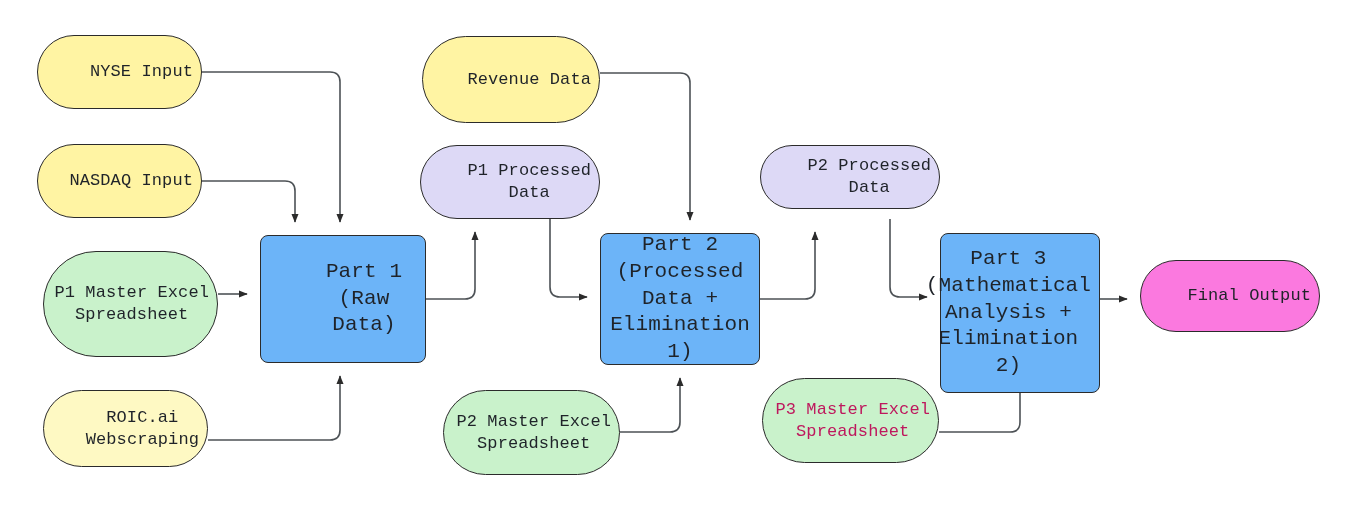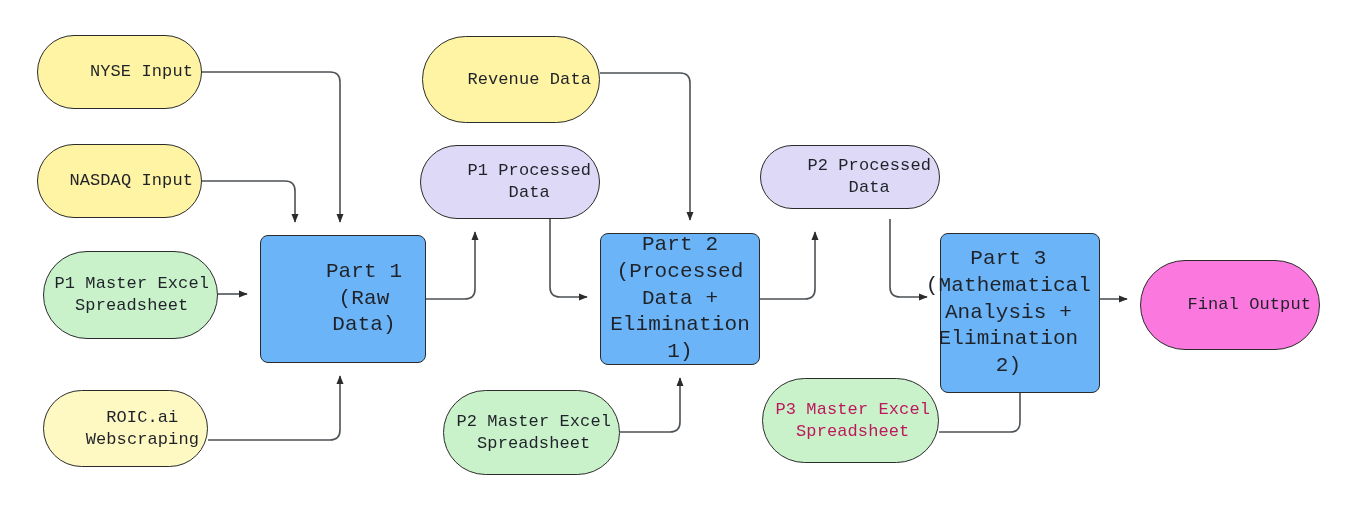--- a/index.html
+++ b/index.html
@@ -67,21 +67,21 @@
         <path d="M620,432 L670,432 Q680,432 680,422 L680,378" fill="none" stroke="#4d5256" stroke-width="1.6" marker-end="url(#ah)"></path>
         <path d="M760,299 L805,299 Q815,299 815,289 L815,232" fill="none" stroke="#4d5256" stroke-width="1.6" marker-end="url(#ah)"></path>
         <path d="M890,219 L890,287 Q890,297 900,297 L927,297" fill="none" stroke="#4d5256" stroke-width="1.6" marker-end="url(#ah)"></path>
         <path d="M939,432 L1010,432 Q1020,432 1020,422 L1020,378" fill="none" stroke="#4d5256" stroke-width="1.6" marker-end="url(#ah)"></path>
         <path d="M1100,299 L1127,299" fill="none" stroke="#4d5256" stroke-width="1.6" marker-end="url(#ah)"></path>
       </g>
   </svg>
   <div id="node-layer">
       <div class="node pill" style="left: 37px; top: 35px; width: 165px; height: 74px; background: rgb(255, 244, 163); border-color: rgb(43, 43, 43); color: rgb(31, 35, 41);"><span class="lbl">NYSE Input</span></div>
       <div class="node pill" style="left: 37px; top: 144px; width: 165px; height: 74px; background: rgb(255, 244, 163); border-color: rgb(43, 43, 43); color: rgb(31, 35, 41);"><span class="lbl">NASDAQ Input</span></div>
-      <div class="node pill" style="left: 43px; top: 251px; width: 175px; height: 88px; background: rgb(201, 242, 203); border-color: rgb(43, 43, 43); color: rgb(31, 35, 41);"><span class="lbl">P1 Master Excel
+      <div class="node pill" style="left: 43px; top: 251px; width: 175px; height: 106px; background: rgb(201, 242, 203); border-color: rgb(43, 43, 43); color: rgb(31, 35, 41);"><span class="lbl">P1 Master Excel
 Spreadsheet</span></div>
       <div class="node pill" style="left: 43px; top: 390px; width: 165px; height: 77px; background: #fef9c3; border-color: rgb(43, 43, 43); color: rgb(31, 35, 41);"><span class="lbl">ROIC.ai
 Webscraping</span></div>
       <div class="node proc" style="left: 260px; top: 235px; width: 166px; height: 128px; background: rgb(108, 180, 248); border-color: rgb(43, 43, 43); color: rgb(31, 35, 41); padding-left: 42px;"><span class="lbl">Part 1
 (Raw Data)</span></div>
       <div class="node pill" style="left: 422px; top: 36px; width: 178px; height: 87px; background: rgb(255, 244, 163); border-color: rgb(43, 43, 43); color: rgb(31, 35, 41);"><span class="lbl">Revenue Data</span></div>
       <div class="node pill" style="left: 420px; top: 145px; width: 180px; height: 74px; background: rgb(221, 217, 246); border-color: rgb(43, 43, 43); color: rgb(31, 35, 41);"><span class="lbl">P1 Processed
 Data</span></div>
       <div class="node proc" style="left: 600px; top: 233px; width: 160px; height: 132px; background: rgb(108, 180, 248); border-color: rgb(43, 43, 43); color: rgb(31, 35, 41);"><span class="lbl">Part 2
 (Processed
@@ -90,15 +90,15 @@
       <div class="node pill" style="left: 443px; top: 390px; width: 177px; height: 85px; background: rgb(201, 242, 203); border-color: rgb(43, 43, 43); color: rgb(31, 35, 41);"><span class="lbl">P2 Master Excel
 Spreadsheet</span></div>
       <div class="node pill" style="left: 760px; top: 145px; width: 180px; height: 64px; background: rgb(221, 217, 246); border-color: rgb(43, 43, 43); color: rgb(31, 35, 41);"><span class="lbl">P2 Processed
 Data</span></div>
       <div class="node proc" style="left: 940px; top: 233px; width: 160px; height: 160px; background: rgb(108, 180, 248); border-color: rgb(43, 43, 43); color: rgb(31, 35, 41);"><span class="lbl">Part 3
 (Mathematical
 Analysis +
 Elimination 2)</span></div>
       <div class="node pill" style="left: 762px; top: 378px; width: 177px; height: 85px; background: rgb(201, 242, 203); border-color: rgb(43, 43, 43); color: #be185d;"><span class="lbl">P3 Master Excel
 Spreadsheet</span></div>
-      <div class="node pill" style="left: 1140px; top: 260px; width: 180px; height: 90px; background: rgb(251, 121, 223); border-color: rgb(43, 43, 43); color: rgb(31, 35, 41);"><span class="lbl">Final Output</span></div>
+      <div class="node pill" style="left: 1140px; top: 260px; width: 180px; height: 72px; background: rgb(251, 121, 223); border-color: rgb(43, 43, 43); color: rgb(31, 35, 41);"><span class="lbl">Final Output</span></div>
     </div>
 </div>
 
 </body></html>

